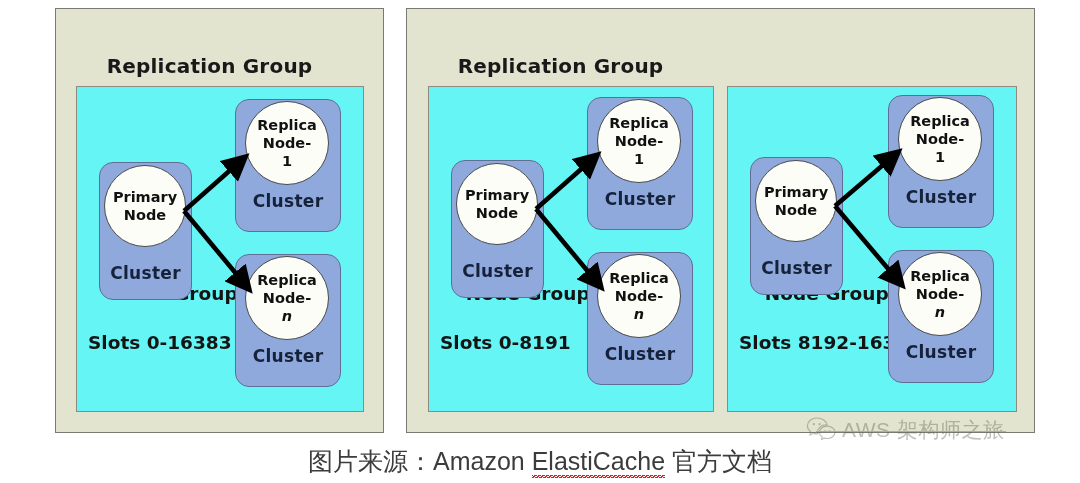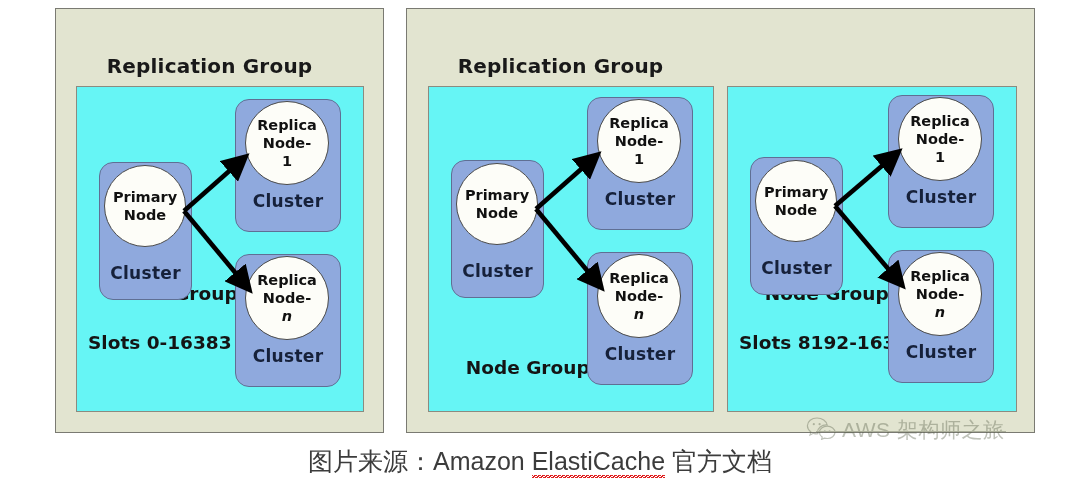--- a/index.html
+++ b/index.html
@@ -206,20 +206,21 @@
 <div class="rg-panel" id="rg-right">
   <div class="rg-title">
     <span>Replication Group</span>
     <span class="l2">(cluster mode enabled)</span>
   </div>
 </div>
 
 <div class="ng-box" id="ng-b">
   <div class="ng-label">
     <span>Node Group-1</span>
+    <span class="l2">Slots 0-8191</span>
   </div>
 </div>
 
 <div class="cluster-box primary" style="left:451px; top:160px; width:93px; height:138px;">
   <div class="cluster-label">Cluster</div>
 </div>
 <div class="node-circle" style="left:456px; top:163px; width:82px; height:82px;">
   <span>Primary</span>
   <span>Node</span>
 </div>

